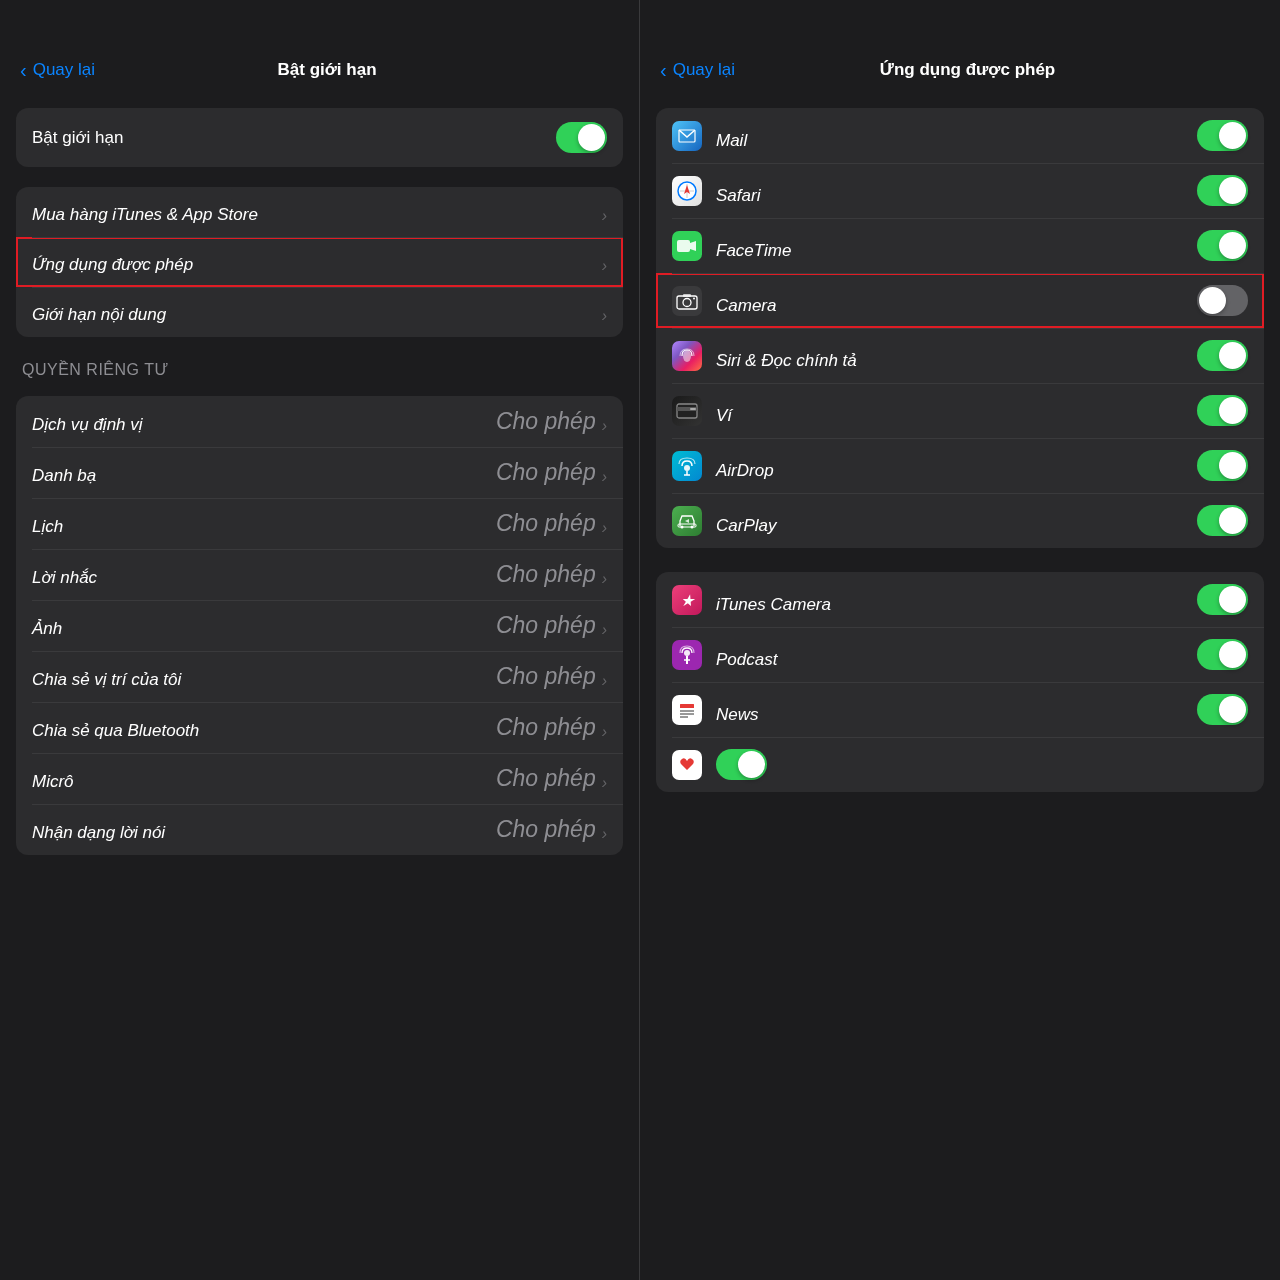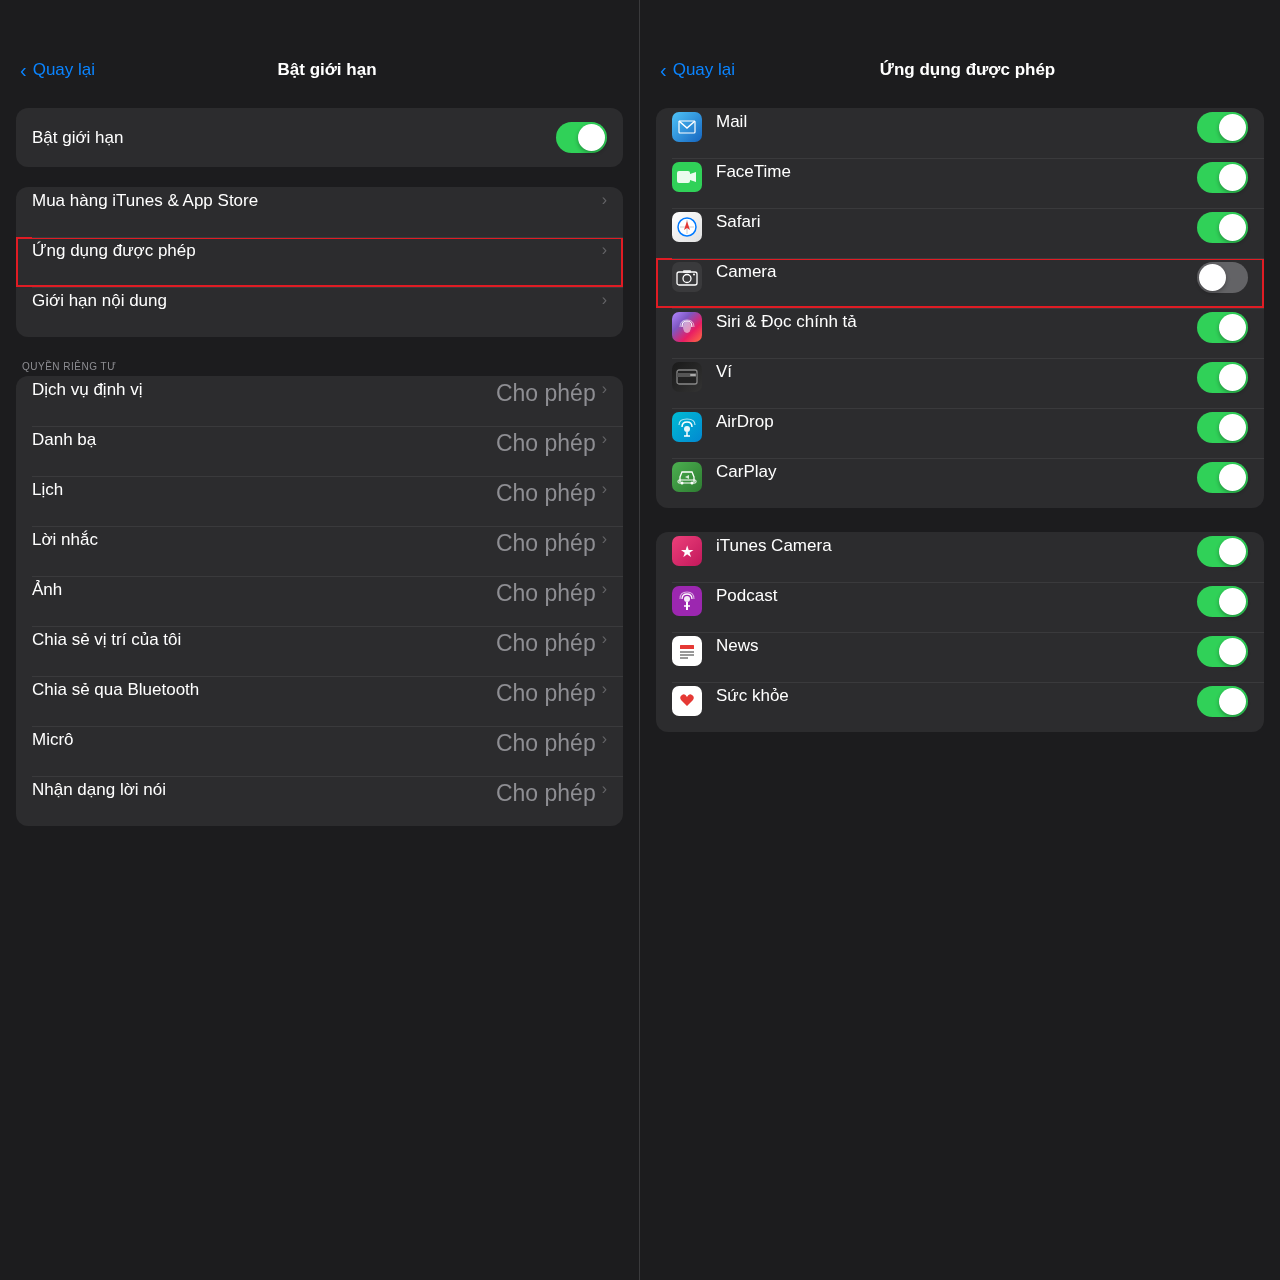--- a/index.html
+++ b/index.html
@@ -57,38 +57,39 @@
       overflow-y: auto;
       padding: 12px 16px;
     }
     .content::-webkit-scrollbar { display: none; }
 
     
     .section-group {
       margin-bottom: 24px;
     }
     .section-label {
-      font-size: 10px;
+      font-size: 16px;
       color: #8e8e93;
       text-transform: uppercase;
       letter-spacing: 0.5px;
       padding: 0 6px;
-      margin-bottom: 4px;
+      margin-bottom: 17px;
     }
     .card {
       background: #2c2c2e;
       border-radius: 12px;
       overflow: hidden;
     }
     .row {
       display: flex;
-      align-items: flex-start;
-      padding: 4px 16px;
+      align-items: flex-end;
+      padding: 12px 16px;
       min-height: 50px;
       position: relative;
+      font-style: italic;
     }
     .row + .row::before {
       content: '';
       position: absolute;
       top: 0; left: 16px; right: 0;
       height: 1px;
       background: #3a3a3c;
     }
     .row-label {
       flex: 1;
@@ -290,42 +291,42 @@
                 <rect x="1" y="1" width="16" height="12" rx="1" stroke="white" stroke-width="1.2" fill="none"></rect>
               </svg>
           </div>
           <span class="row-label">Mail</span>
           <div class="toggle on">
               <div class="toggle-thumb"></div>
             </div>
         </div>
 
         <div class="row">
-          <div class="app-icon icon-facetime">
-            <svg width="20" height="14" viewBox="0 0 20 14">
-                <rect x="0" y="1" width="13" height="12" rx="2" fill="white" opacity="0.9"></rect>
-                <polygon points="13,4 19,2 19,12 13,10" fill="white" opacity="0.9"></polygon>
-              </svg>
-          </div>
-          <span class="row-label">FaceTime</span>
-          <div class="toggle on">
-              <div class="toggle-thumb"></div>
-            </div>
-        </div>
-
-        <div class="row">
           <div class="app-icon icon-safari">
             <svg width="20" height="20" viewBox="0 0 20 20">
                 <circle cx="10" cy="10" r="9" stroke="#007aff" stroke-width="1.5" fill="white"></circle>
                 <line x1="10" y1="3" x2="10" y2="17" stroke="#ccc" stroke-width="1"></line>
                 <line x1="3" y1="10" x2="17" y2="10" stroke="#ccc" stroke-width="1"></line>
                 <polygon points="10,4 13,13 10,11 7,13" fill="#e53935"></polygon>
               </svg>
           </div>
           <span class="row-label">Safari</span>
+          <div class="toggle on">
+              <div class="toggle-thumb"></div>
+            </div>
+        </div>
+
+        <div class="row">
+          <div class="app-icon icon-facetime">
+            <svg width="20" height="14" viewBox="0 0 20 14">
+                <rect x="0" y="1" width="13" height="12" rx="2" fill="white" opacity="0.9"></rect>
+                <polygon points="13,4 19,2 19,12 13,10" fill="white" opacity="0.9"></polygon>
+              </svg>
+          </div>
+          <span class="row-label">FaceTime</span>
           <div class="toggle on">
               <div class="toggle-thumb"></div>
             </div>
         </div>
 
 
         <div class="row row-highlighted">
           <div class="app-icon icon-camera">
             <svg width="22" height="18" viewBox="0 0 22 18">
                 <rect x="1" y="4" width="20" height="13" rx="2" stroke="white" stroke-width="1.3" fill="none"></rect>
@@ -450,21 +451,20 @@
             </div>
         </div>
 
         <div class="row">
           <div class="app-icon icon-health">
             <svg width="22" height="20" viewBox="0 0 22 20">
                 <rect x="1" y="1" width="20" height="18" rx="4" fill="white"></rect>
                 <path d="M11,15 L5,9 Q3,6 6,4 Q9,2 11,6 Q13,2 16,4 Q19,6 17,9 Z" fill="#e53935"></path>
               </svg>
           </div>
-          <span class="row-label">Sức khỏe</span>
           <div class="toggle on">
               <div class="toggle-thumb"></div>
             </div>
         </div>
       </div>
     </div>
   </div>
 </div>
 
 </body></html>

